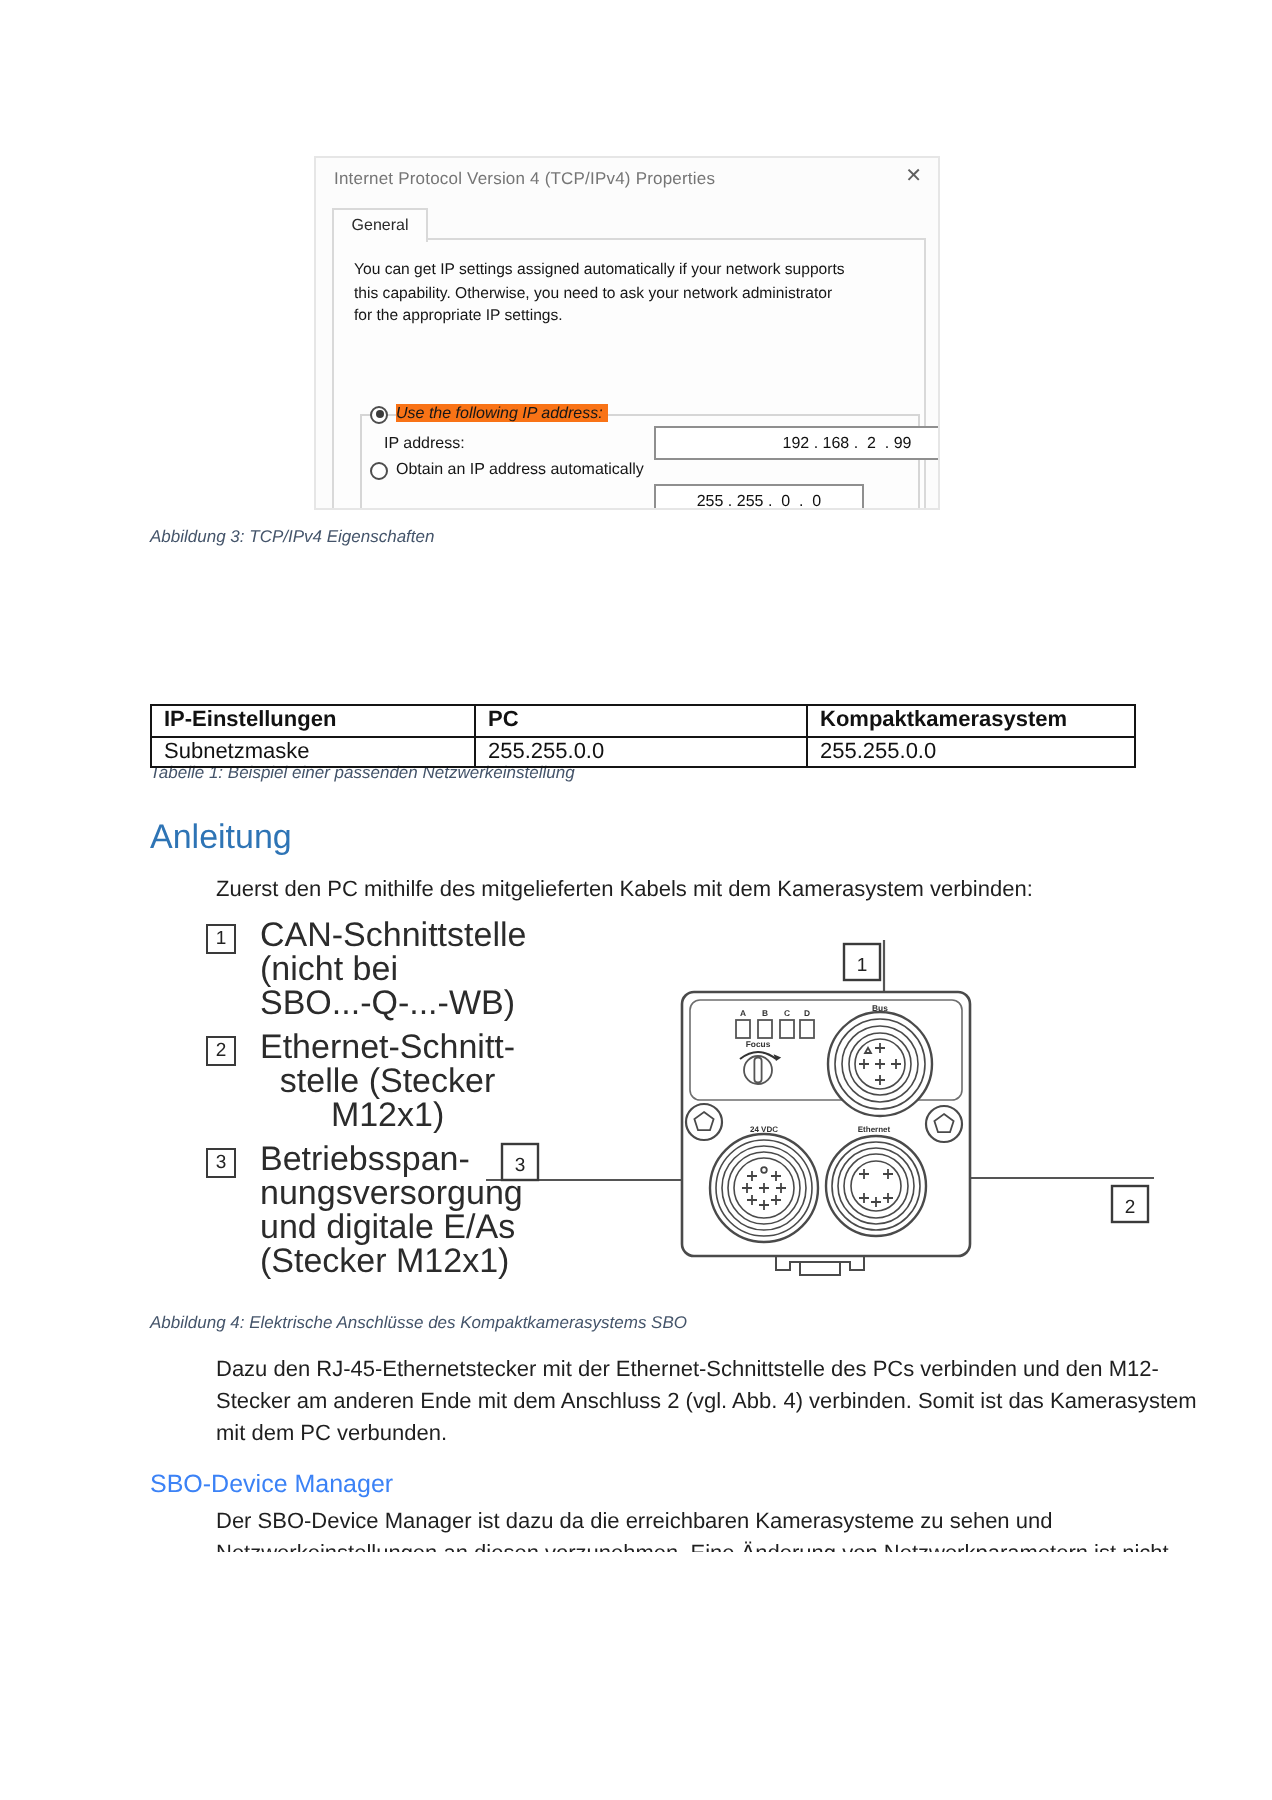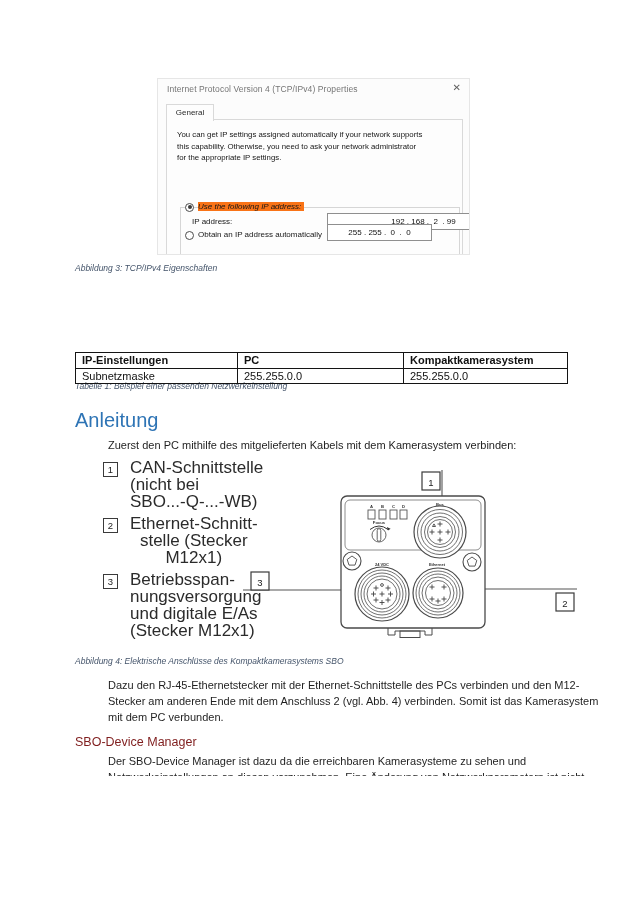--- a/index.html
+++ b/index.html
@@ -22,22 +22,22 @@
   .radio .dot { position:absolute; left:1.5px; top:1.5px; width:4px; height:4px; border-radius:50%; background:#3c3c3c; }
   .radio-label { position:absolute; left:13px; top:0; font-size:8px; color:#161616; white-space:nowrap; }
   .groupbox { position:absolute; left:13px; top:87px; width:278px; height:70px; border:1px solid #d6d6d6; background:transparent; }
   .fld-label { position:absolute; font-size:8px; color:#161616; white-space:nowrap; }
   .fld-box { position:absolute; left:160px; width:103px; height:15px; border:1px solid #8f8f8f; background:#fff;
              font-size:8px; color:#111; line-height:15px; text-align:center; white-space:pre; }
   .r2bg { background:#f97316; padding-right:3px; z-index:2;font-style:italic; }
 
   
   .caption { position:absolute; font-size:8.5px; font-style:italic; color:#44546A; white-space:nowrap; }
-  .h1 { position:absolute; font-size:20px; font-weight:400; color:#2E74B5; white-space:nowrap; }
-  .h2 { position:absolute; font-size:12.5px; font-weight:400; color:#7f1d1d; white-space:nowrap;text-align:right; }
+  .h1 { position:absolute; font-size:17px; font-weight:400; color:#2E74B5; white-space:nowrap; }
+  .h2 { position:absolute; font-size:12.5px; font-weight:400; color:#3b82f6; white-space:nowrap;text-align:right; }
   .para { position:absolute; font-size:11px; line-height:16px; color:#1f1f1f; width:505px;margin-left:33px; }
 
   
   .nettable { position:absolute; left:75px; top:352px; border-collapse:collapse; table-layout:fixed; }
   .nettable td { border:1px solid #141414; font-size:11px; padding:0 0 0 6px; height:14.5px; color:#111; }
   .nettable tr.hd td { font-weight:bold; }
 
   
   .figure { position:absolute; left:75px; top:456px; width:505px; height:200px; }
   .leg-box { position:absolute; width:13px; height:13px; border:1.2px solid #3a3a3a; background:#fff;
@@ -69,21 +69,21 @@
       <div class="groupbox"></div>
       <div class="radio-row" style="left:18px; top:82px; width:200px;">
         <span class="radio">
             <span class="dot"></span>
           </span>
         <span class="radio-label r2bg">Use the following IP address:</span>
       </div>
       <div class="fld-label" style="left:25px; top:97px;">IP address:</div>
       <div class="fld-box" style="top:93px;padding-left:44px;">192 . 168 .  2  . 99</div>
       <div class="fld-label" style="left:25px; top:120px;margin-top:44px;">Subnet mask:</div>
-      <div class="fld-box" style="top:104px;">255 . 255 .  0  .  0</div>
+      <div class="fld-box" style="top:122px;">255 . 255 .  0  .  0</div>
     </div>
   </div>
 
   <div class="caption" style="left:75px; top:263px;">Abbildung 3: TCP/IPv4 Eigenschaften</div>
 
   <div class="caption" style="left:75px; top:333px;margin-top:48px;">Tabelle 1: Beispiel einer passenden Netzwerkeinstellung</div>
   <table class="nettable">
     <colgroup>
         <col style="width:162px">
         <col style="width:166px">

